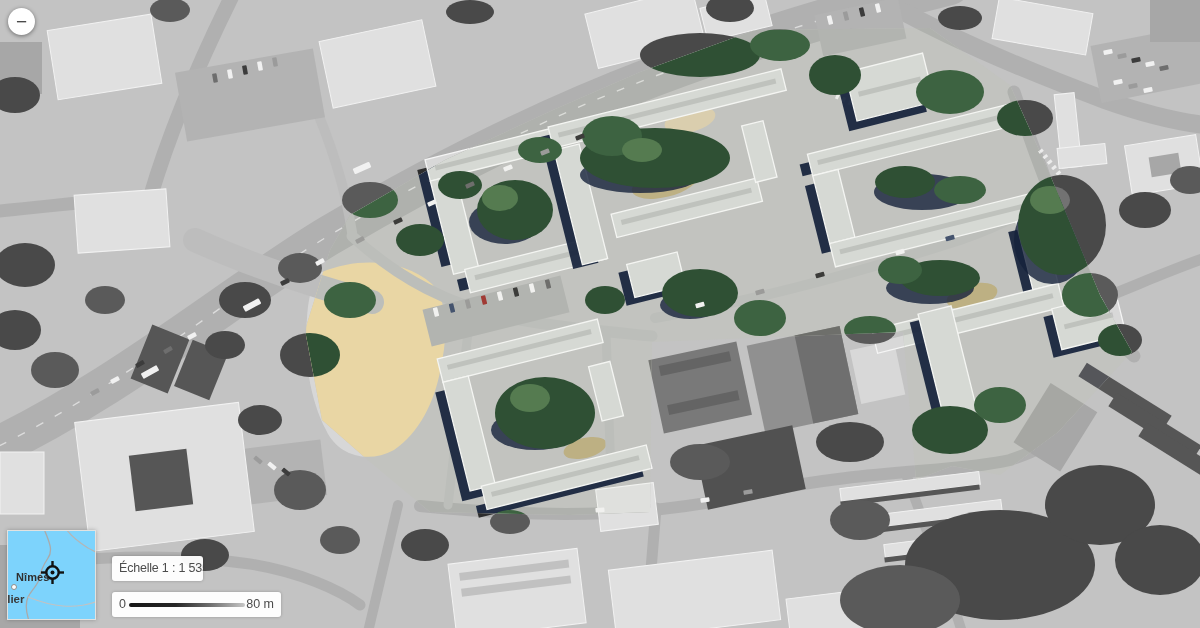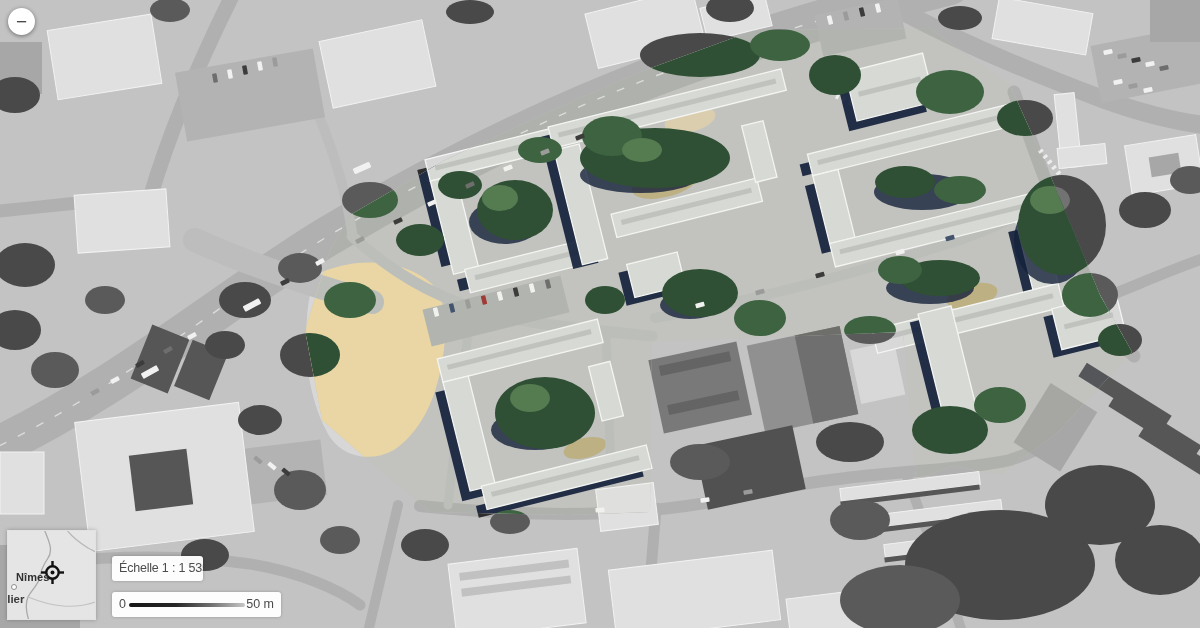--- a/index.html
+++ b/index.html
@@ -35,21 +35,21 @@
 
   
   .zoom-btn{
     position:absolute;left:8px;top:8px;width:27px;height:27px;border-radius:50%;
     background:#fff;box-shadow:0 1px 4px rgba(0,0,0,.45);
     display:flex;align-items:center;justify-content:center;
     color:#4a4a4a;font-size:19px;line-height:1;user-select:none;cursor:pointer;
   }
   .minimap{
     position:absolute;left:7px;top:530px;width:89px;height:90px;
-    background:#e5e5e5;border:1px solid #e2e2e0;box-sizing:border-box;
+    background:#7dd3fc;border:1px solid #e2e2e0;box-sizing:border-box;
     box-shadow:0 0 4px rgba(0,0,0,.25);overflow:hidden;
   }
   .minimap .city{
     position:absolute;left:8px;top:40px;font-size:11px;font-weight:600;color:#2f2f2f;letter-spacing:.1px;
   }
   .minimap .partial{
     position:absolute;left:-4px;top:62px;font-size:11.5px;font-weight:700;color:#3a3a3a;
   }
   .minimap .dotmark{
     position:absolute;left:3px;top:53px;width:6px;height:6px;border:1.5px solid #8f8f8d;border-radius:50%;background:#fff;box-sizing:border-box;
@@ -399,14 +399,14 @@
   <span class="dotmark"></span>
   <span class="city">Nîmes</span>
   <span class="partial">llier</span>
 </div>
 
 <div class="scale-label-box">Échelle 1 : 1 535</div>
 
 <div class="scale-bar-box">
   <span class="zero">0</span>
   <span class="bar"></span>
-  <span class="end">50 m</span>
+  <span class="end">80 m</span>
 </div>
 
 </body></html>

